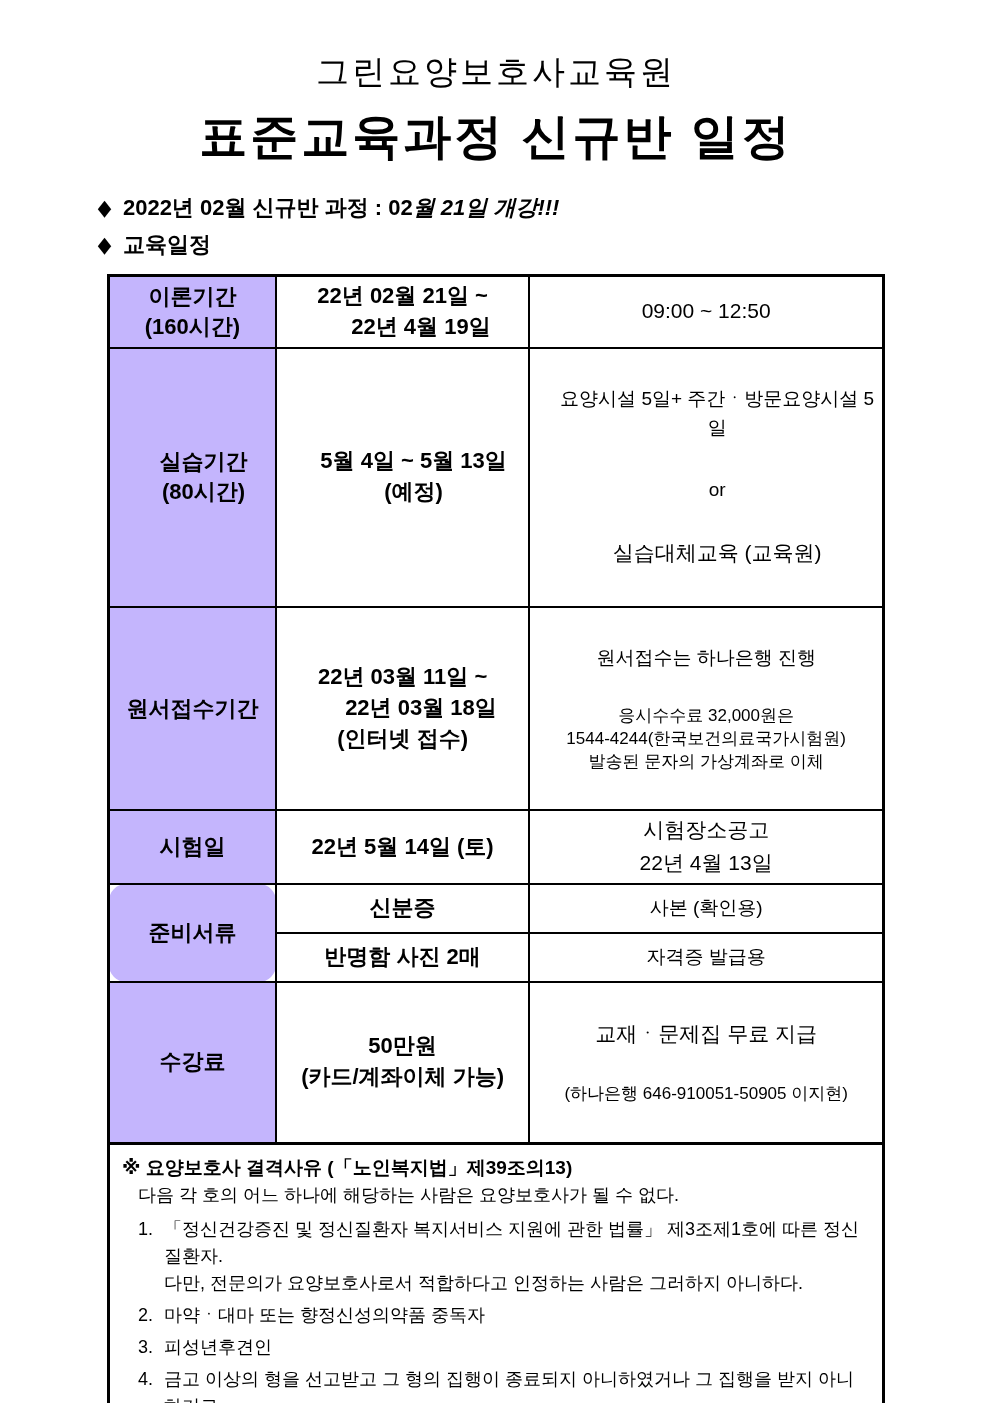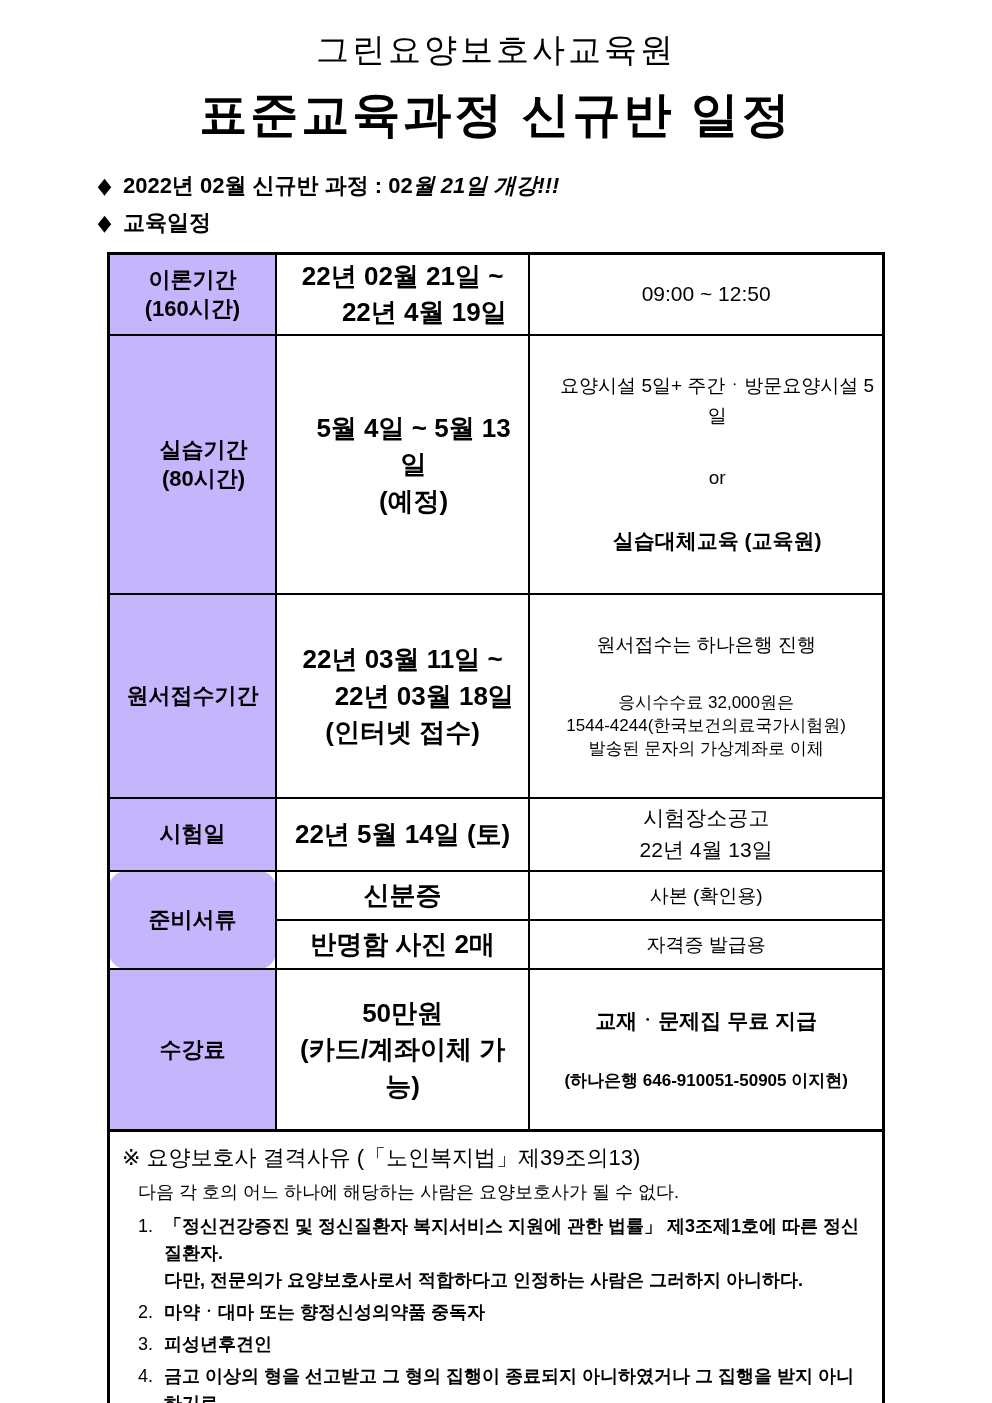--- a/index.html
+++ b/index.html
@@ -1,47 +1,47 @@
 <!DOCTYPE html>
 <html><head>
 <meta charset="utf-8">
 <style>
   * { box-sizing: border-box; margin: 0; padding: 0; }
   html,body { background:#ffffff; }
   body { width:992px; font-family:"Liberation Sans","DejaVu Sans",sans-serif; color:#000; }
   .page { width:992px; height:1403px; overflow:hidden; position:relative; background:#fff; }
 
-  .org-name { text-align:center; padding-top:28px; font-size:33px; letter-spacing:3px; font-weight:400; }
+  .org-name { text-align:center; padding-top:50px; font-size:33px; letter-spacing:3px; font-weight:400; }
   .main-title { text-align:center; font-size:48px; font-weight:bold; letter-spacing:3px; margin-top:10px; }
 
   .bullets { width:800px; margin:24px auto 0; }
   .bullet-line { display:flex; align-items:center; gap:10px; font-size:22px; font-weight:bold; margin:7px 0; }
   .diamond { font-size:22px; display:inline-block; transform:scaleX(.8); }
   .italic { font-style:italic;margin-top:24px; }
 
   .doc-box { width:778px; margin:14px auto 0; }
   table { width:100%; border-collapse:collapse; table-layout:fixed; border:3px solid #000; }
   td { border:2px solid #000; text-align:center; vertical-align:middle; padding:3px 6px; }
   col.c1 { width:21.6%; } col.c2 { width:32.7%; } col.c3 { width:45.7%; }
 
   .cell-label { background:#c4b5fd; font-weight:bold; font-size:22px; white-space:pre-line; line-height:1.35; }
-  .cell-date  { font-weight:bold; font-size:26px; white-space:pre-wrap; line-height:1.4; }
+  .cell-date  { font-weight:bold; font-size:22px; white-space:pre-wrap; line-height:1.4; }
   .cell-info  { font-size:21px; white-space:pre-line; line-height:1.55; }
-  .sm { font-size:19px; } .xs { font-size:17px; line-height:1.35; } .b { font-weight:bold; }
+  .sm { font-size:19px; } .xs { font-size:17px; line-height:1.35; } .b { font-weight:normal; }
   .stack { display:block; white-space:pre-line; }
   tr.r1 td { height:72px; } tr.r2 td { height:86px;padding-left:28px; } tr.r3 td { height:100px; }
   tr.r4 td { height:73px; } tr.r5 td { height:49px;border-radius:17px; } tr.r6 td { height:49px;text-align:center; }
   tr.r7 td { height:84px; }
 
   .note { border:3px solid #000; border-top:none; padding:9px 14px 12px 12px; font-size:18px; line-height:1.5; }
-  .note-heading { font-weight:normal; font-size:22px; margin-bottom:5px; }
+  .note-heading { font-weight:bold; font-size:19px; }
   .note-intro { margin-left:16px; margin-bottom:7px; }
   .note-item { display:flex; margin-left:16px; margin-bottom:5px; }
   .note-num { flex:none; width:26px; }
-  .note-text { white-space:pre-line;font-weight:bold; }
+  .note-text { white-space:pre-line; }
 </style>
 </head>
 <body>
 
 <div class="page">
 
   <div class="org-name">그린요양보호사교육원</div>
   <h1 class="main-title">표준교육과정 신규반 일정</h1>
 
   <div class="bullets">

